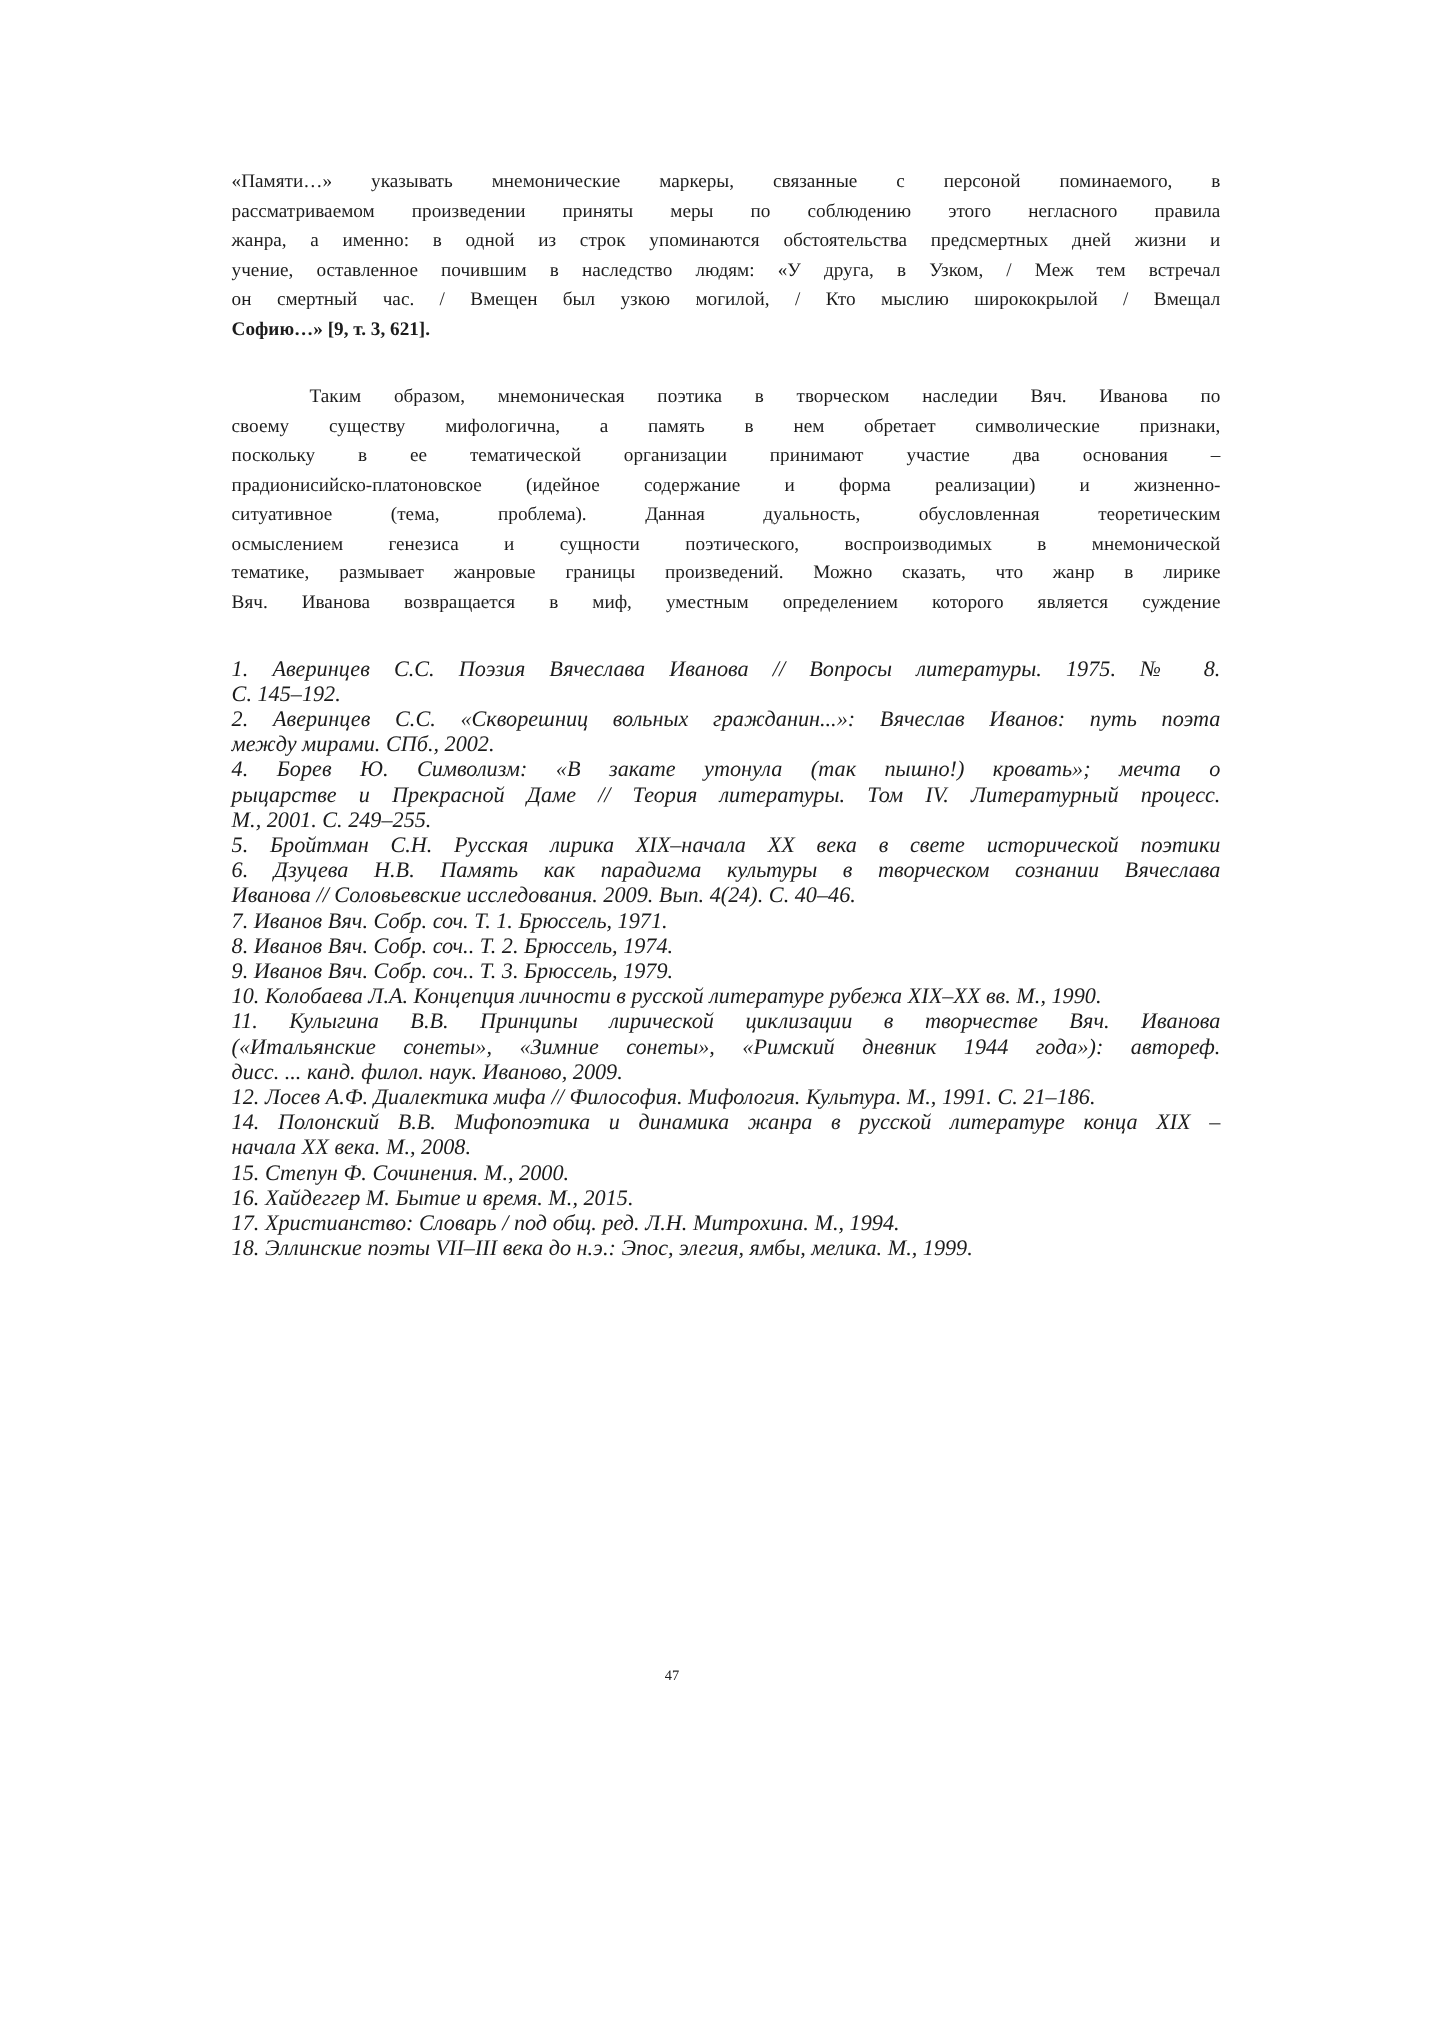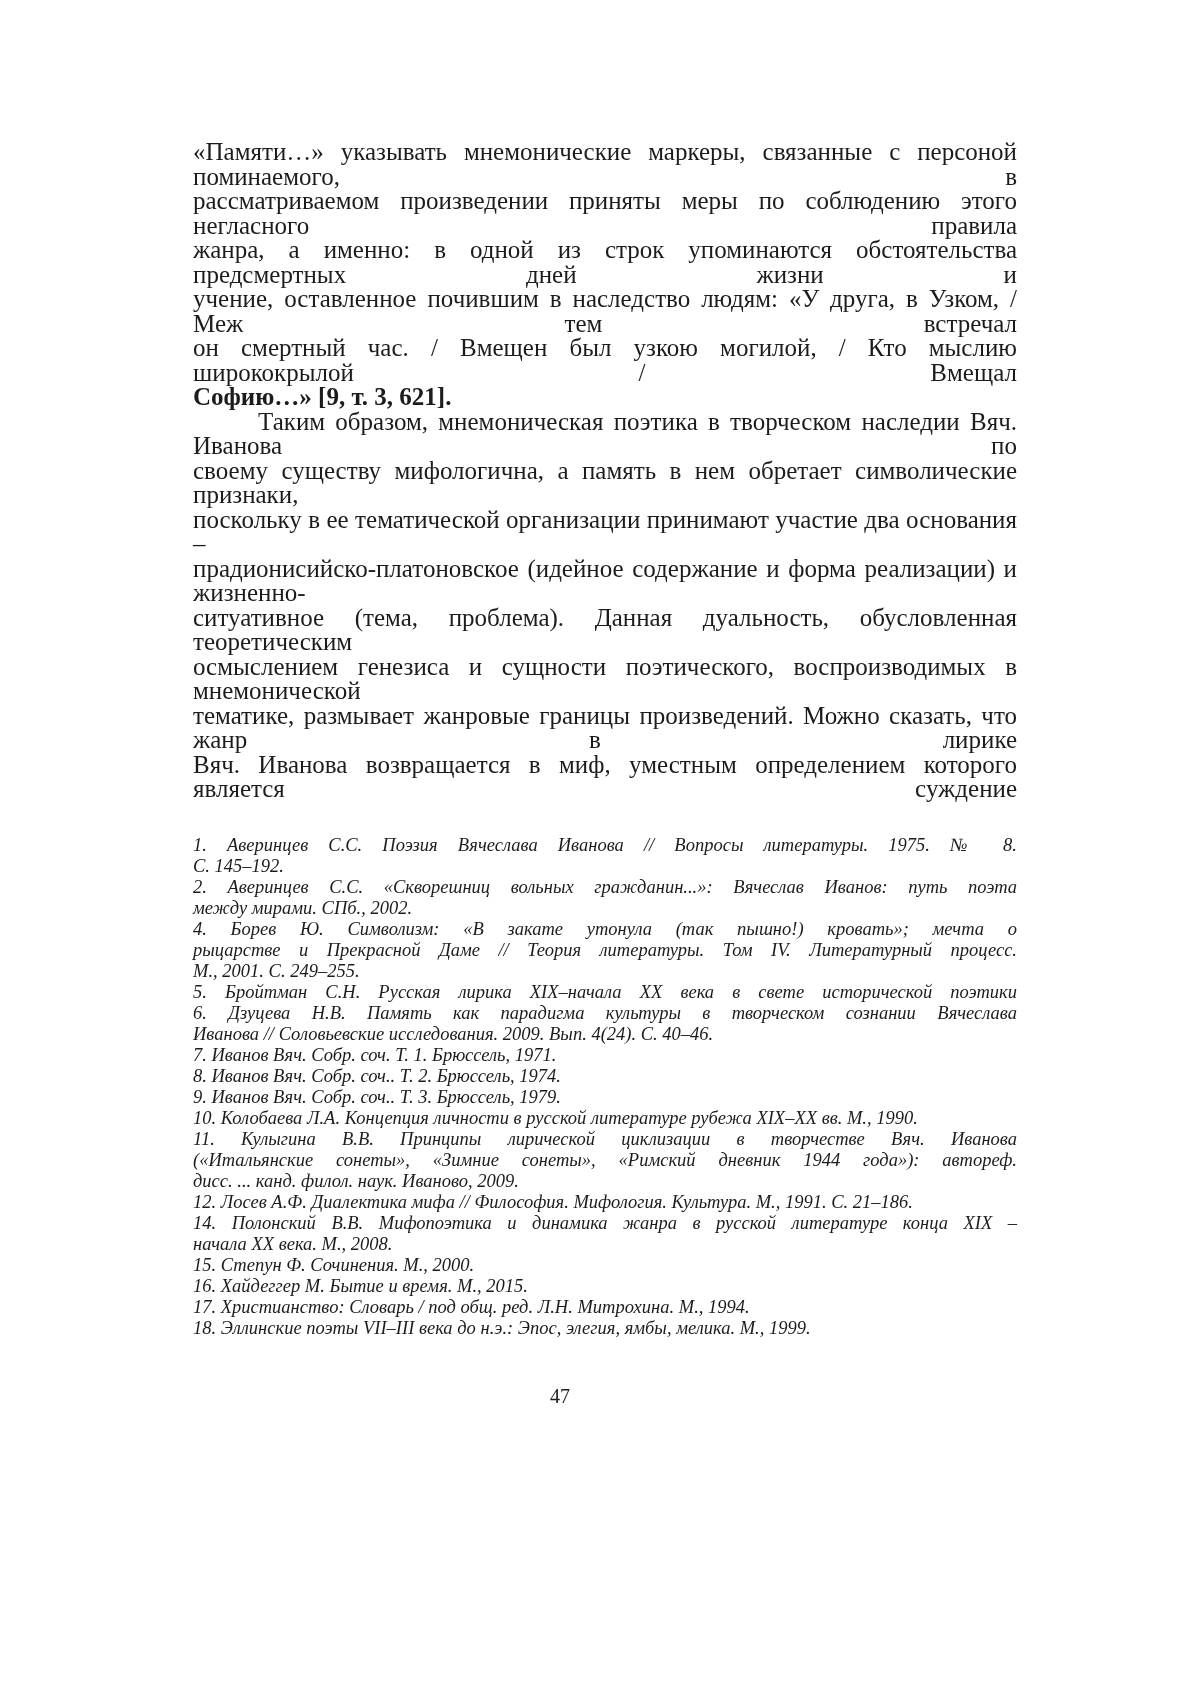--- a/index.html
+++ b/index.html
@@ -12,54 +12,55 @@
     font-family: "Liberation Serif", serif;
     color: #1c1c1c;
   }
   .textblock {
     position: absolute;
     left: 193px;
     top: 140px;
     width: 824px;
   }
   .body-text {
-    font-size: 25px;
+    font-size: 16px;
     line-height: 24.5px;
   }
   .bline {
     text-align: justify;
     text-align-last: justify;
   }
   .bline.last {
     text-align-last: left;
     font-weight: bold;
   }
   .bline.indent {
     text-indent: 65px;
+    margin-top: 32px;
   }
   .biblio {
     margin-top: 33px;
     font-size: 18.5px;
     line-height: 21px;
     font-style: italic;
   }
   .ref-line {
     text-align: justify;
     text-align-last: justify;
   }
   .ref-line.last {
     text-align-last: left;
   }
   .page-footer {
     position: absolute;
     top: 1384px;
     left: 0;
     width: 1120px;
     text-align: center;
-    font-size: 20px;
+    font-size: 12px;
     line-height: 24px;
   }
 </style>
 </head>
 <body>
 
 <div class="page">
   <div class="textblock">
     <div class="body-text">
         <div class="bline">«Памяти…» указывать мнемонические маркеры, связанные с персоной поминаемого, в</div>

